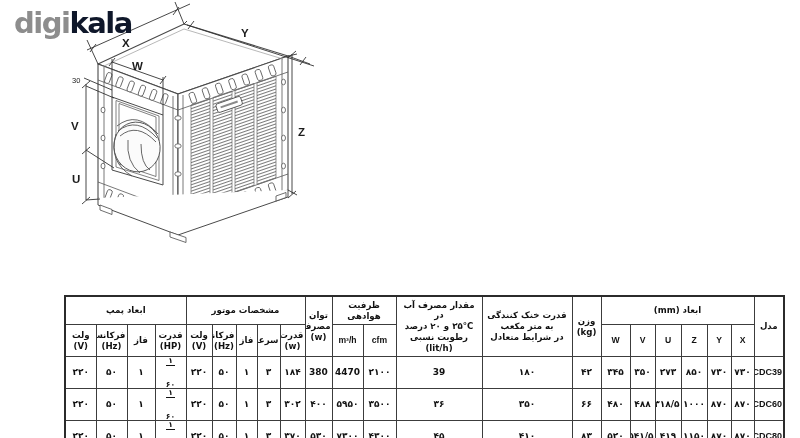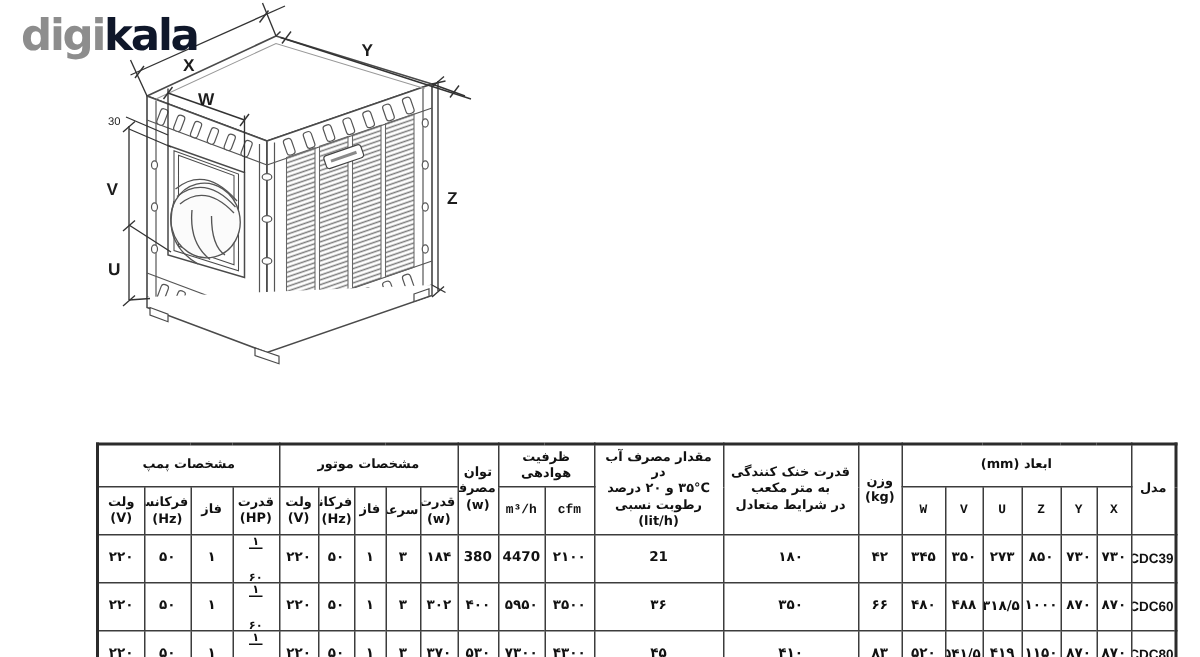--- a/index.html
+++ b/index.html
@@ -23,21 +23,21 @@
     border:2px solid #2b2b2b;background:#fff;
   }
   table.spec th,table.spec td{
     border:1px solid #3c3c3c;text-align:center;vertical-align:middle;
     padding:0 1px;line-height:1.25;color:#111;overflow:hidden;
   }
   table.spec th{font-weight:bold;font-size:8.6px;white-space:pre-line;}
   tr.r-group th{height:27px;}
   tr.r-sub th{height:31px;}
   table.spec td{font-weight:bold;font-size:9px;height:21px;white-space:nowrap;}
-  th.lat{font-size:10.5px;font-family:Liberation Mono, monospace;}
+  th.lat{font-size:10.5px;font-family:Liberation Sans, sans-serif;}
   th.model-h{font-size:11px;}
   td.model-c{font-size:6.8px;font-family:"Liberation Sans",sans-serif;letter-spacing:0;}
   .frac{display:inline-flex;flex-direction:column;line-height:1;vertical-align:middle;font-size:7.6px;}
   .frac .den{border-top:1px solid #111;padding-top:15px;}
 </style>
 </head>
 <body>
 
 <div class="logo">
   <span class="digi">digi</span><span class="kala">kala</span>
@@ -235,21 +235,21 @@
 در شرایط متعادل</th>
         <th rowspan="2">مقدار مصرف آب در
 ۳۵°C و ۲۰ درصد
 رطوبت نسبی
 (lit/h)</th>
         <th colspan="2">ظرفیت هوادهی</th>
         <th rowspan="2">توان
 مصرفی
 (w)</th>
         <th colspan="5">مشخصات موتور</th>
-        <th colspan="4">مشخصات پمپ</th>
+        <th colspan="4">ابعاد پمپ</th>
       </tr>
       <tr class="r-sub">
         <th class="lat">X</th>
         <th class="lat">Y</th>
         <th class="lat">Z</th>
         <th class="lat">U</th>
         <th class="lat">V</th>
         <th class="lat">W</th>
         <th class="lat">cfm</th>
         <th class="lat">m³/h</th>
@@ -274,21 +274,21 @@
       <tr>
         <td class="model-c">ACDC39</td>
         <td>۷۳۰</td>
         <td>۷۳۰</td>
         <td>۸۵۰</td>
         <td>۲۷۳</td>
         <td>۳۵۰</td>
         <td>۳۴۵</td>
         <td>۴۲</td>
         <td>۱۸۰</td>
-        <td>21</td>
+        <td>39</td>
         <td>۲۱۰۰</td>
         <td>4470</td>
         <td>380</td>
         <td>۱۸۴</td>
         <td>۳</td>
         <td>۱</td>
         <td>۵۰</td>
         <td>۲۲۰</td>
         <td><span class="frac">
             <span>۱</span>

